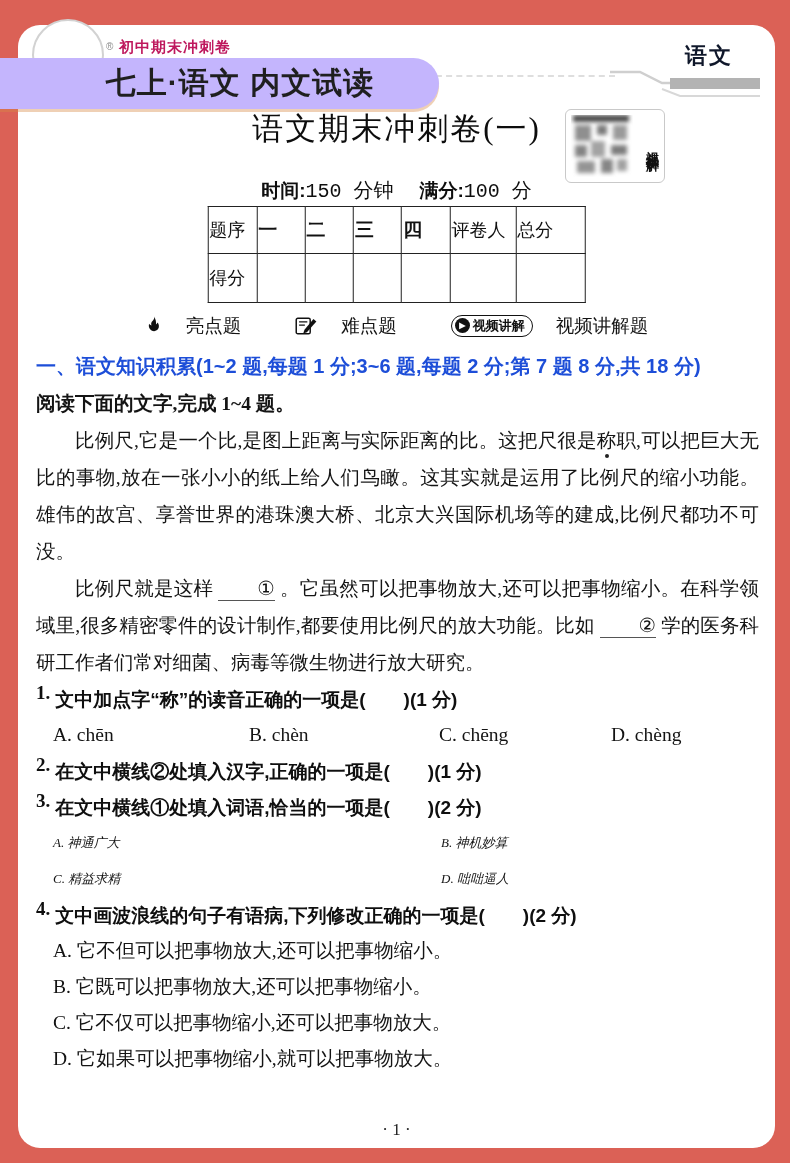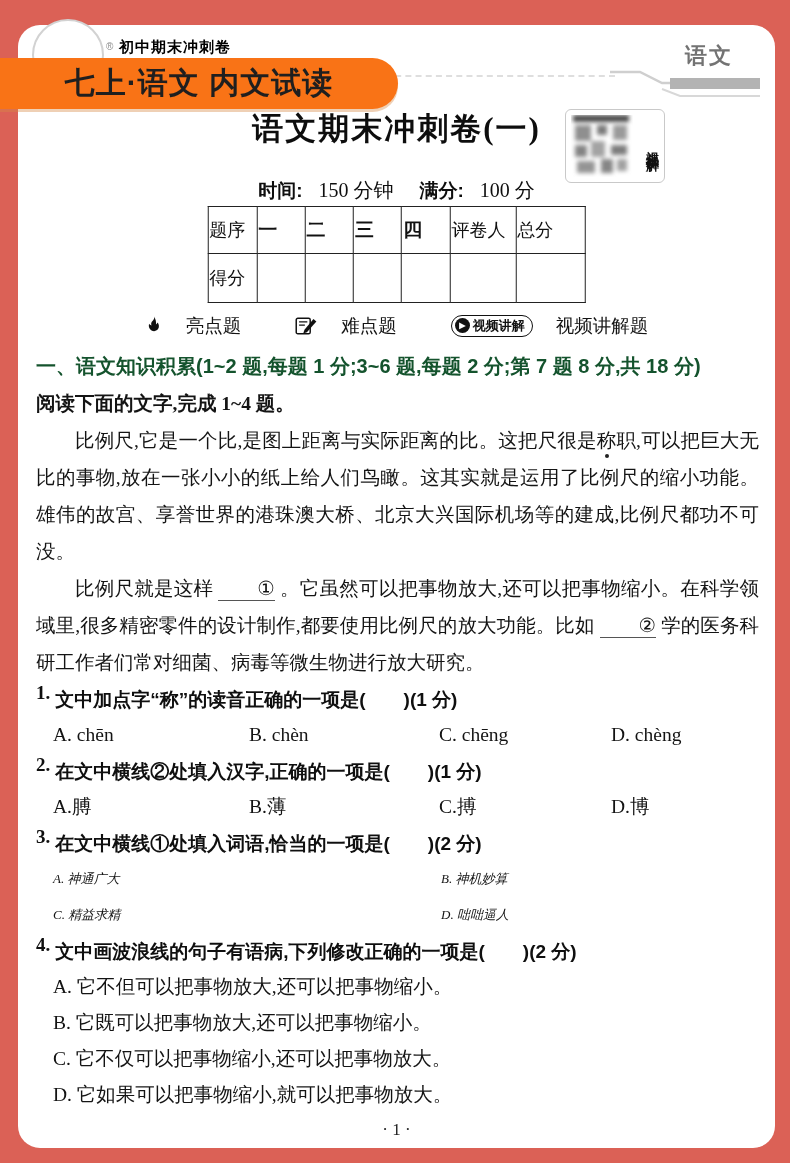--- a/index.html
+++ b/index.html
@@ -12,45 +12,46 @@
   .page{
     position:absolute;left:18px;top:25px;width:757px;height:1123px;
     background:#ffffff;border-radius:22px;
   }
   
   .logo-circle{
     position:absolute;left:14px;top:-6px;width:68px;height:68px;
     border:2px solid #d2d2d2;border-radius:50%;background:#fff;z-index:1;
   }
   .reg-mark{position:absolute;left:88px;top:16px;font:400 10px "Liberation Sans",sans-serif;color:#8a8a8a;z-index:1;}
-  .brand-text{position:absolute;left:101px;top:13px;font:700 15px "Liberation Sans",sans-serif;color:#000000;z-index:1;letter-spacing:1px;}
+  .brand-text{position:absolute;left:101px;top:13px;font:700 15px "Liberation Sans",sans-serif;color:#be185d;z-index:1;letter-spacing:1px;}
   .banner{
     position:absolute;left:-18px;top:33px;width:398px;height:51px;z-index:3;
-    background:#f97316;border-radius:0 26px 26px 0;
+    background:#c4b5fd;border-radius:0 26px 26px 0;
     display:flex;align-items:center;justify-content:center;
     font:800 30px "Liberation Sans",sans-serif;color:#1f1f1f;letter-spacing:1px;
     box-shadow:0 3px 0 rgba(214,138,70,.4);
+    padding-left:41px;
   }
   .dash-line{position:absolute;left:367px;top:50px;width:230px;border-top:2px dashed #dedede;}
-  .subject-label{position:absolute;right:42px;top:16px;font:800 22px "Liberation Sans",sans-serif;color:#737373;z-index:2;letter-spacing:2px;}
+  .subject-label{position:absolute;right:42px;top:16px;font:800 22px "Liberation Sans",sans-serif;color:#0f172a;z-index:2;letter-spacing:2px;}
   .ribbon{position:absolute;right:15px;top:44px;}
   
   .paper-title{
     position:absolute;top:84px;left:0;width:100%;text-align:center;
-    font-weight:700;font-size:31px;line-height:40px;letter-spacing:2px;color:#0d0d0d;
+    font-weight:400;font-size:31px;line-height:40px;letter-spacing:2px;color:#0d0d0d;
   }
   .qr-box{
     position:absolute;right:110px;top:84px;width:100px;height:74px;
     border:1px solid #c9c9c9;border-radius:6px;background:#fff;
     display:flex;align-items:center;justify-content:space-between;padding:3px 5px;box-sizing:border-box;
   }
   .qr-caption{writing-mode:vertical-rl;font:700 13px "Liberation Sans",sans-serif;color:#111;letter-spacing:3px;line-height:14px;}
   .meta-line{position:absolute;top:152px;left:0;width:100%;text-align:center;font-size:20px;color:#0e0e0e;}
   .meta-label{font:700 19px "Liberation Sans",sans-serif;}
-  .meta-value{font-family:Liberation Serif, serif;margin-left:16px;}
+  .meta-value{font-family:Liberation Mono, monospace;}
   .meta-gap{display:inline-block;width:26px;}
   
   .score-table{position:absolute;top:181px;left:50%;transform:translateX(-50%);border-collapse:collapse;}
   .score-table td{
     border:1.5px solid #222;vertical-align:middle;
     font:400 18px "Liberation Sans",sans-serif;color:#111;
   }
   .score-table tr:first-child td{height:44px;}
   .score-table tr:last-child td{height:46px;}
   .score-table td.num{font-family:"Liberation Serif","DejaVu Serif",serif;font-weight:700;font-size:19px;}
@@ -64,21 +65,21 @@
   .play-badge{
     display:inline-flex;align-items:center;gap:3px;border:1.5px solid #111;border-radius:12px;
     padding:1px 7px 1px 3px;font:700 13px "Liberation Sans",sans-serif;color:#111;
   }
   .play-circle{
     width:15px;height:15px;border-radius:50%;background:#111;color:#fff;
     display:inline-flex;align-items:center;justify-content:center;font-size:8px;line-height:1;
   }
   
   .content{position:absolute;left:18px;right:16px;top:327px;}
-  .sec-heading{font:700 20px "Liberation Sans",sans-serif;line-height:28px;color:#14532d;}
+  .sec-heading{font:700 20px "Liberation Sans",sans-serif;line-height:28px;color:#1d4ed8;}
   .instruction{font-size:19.5px;line-height:36px;margin-top:6px;font-weight:bold;}
   .para{font-size:19.5px;line-height:37px;text-indent:2em;text-align:justify;}
   .blank{
     display:inline-block;min-width:54px;text-align:center;
     border-bottom:1.5px solid #555;line-height:22px;margin:0 5px;
   }
   .wavy{text-decoration-style:wavy;text-decoration-thickness:1px;text-underline-offset:5px;}
   .dot-under{position:relative;}
   .dot-under::after{
     content:"";position:absolute;left:50%;transform:translateX(-50%);bottom:-7px;
@@ -219,26 +220,20 @@
         <span>C. chēng</span>
         <span>D. chèng</span>
       </div>
     </div>
 
     <div class="question">
       <div class="stem">
         <span class="qnum">2.</span>
         <span>在文中横线②处填入汉字,正确的一项是(　　)(1 分)</span>
       </div>
-      <div class="opts4">
-        <span>A.膊</span>
-        <span>B.薄</span>
-        <span>C.搏</span>
-        <span>D.博</span>
-      </div>
     </div>
 
     <div class="question">
       <div class="stem">
         <span class="qnum">3.</span>
         <span>在文中横线①处填入词语,恰当的一项是(　　)(2 分)</span>
       </div>
       <div class="opts2">
         <span>A. 神通广大</span>
         <span>B. 神机妙算</span>

